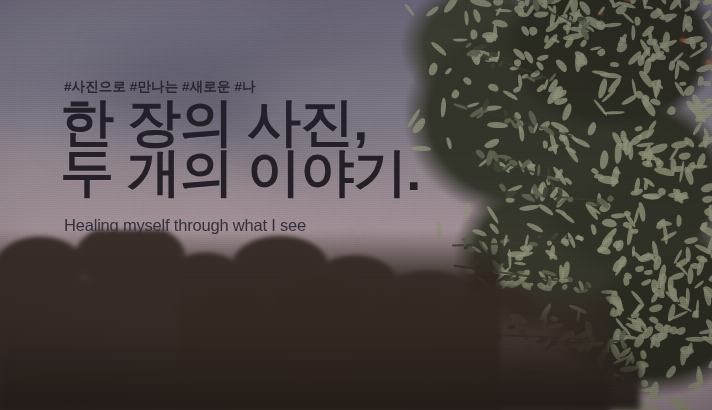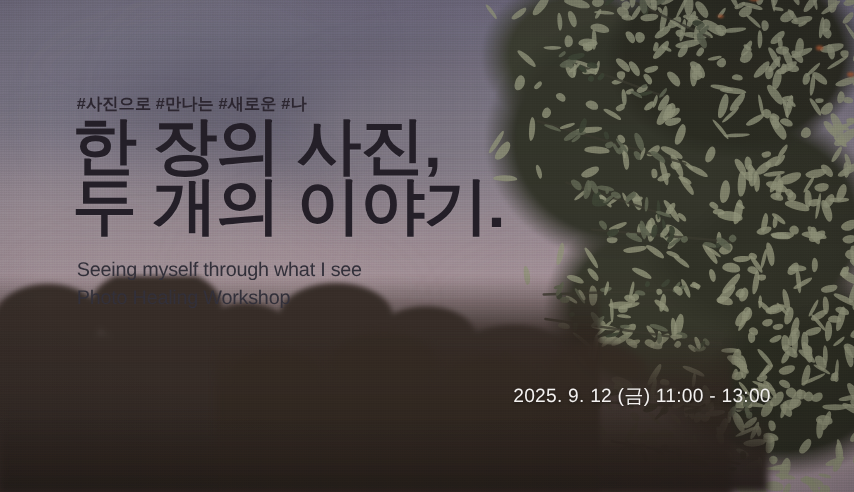--- a/index.html
+++ b/index.html
@@ -934,19 +934,17 @@
   <div class="grain"></div>
 
   <div class="tx" id="title-block">
     <div class="title-line">한 장의 사진,</div>
     <div class="title-line">두 개의 이야기.</div>
   </div>
 
   <div class="tx" id="hashtags">#사진으로 #만나는 #새로운 #나</div>
 
   <div class="tx" id="subtitle-block">
-    <div>Seeing myself through what I see</div>
-    <div>Photo Healing Workshop</div>
+    <div>Healing myself through what I see</div>
   </div>
 
 
-  <div class="tx" id="workshop-date">2025. 9. 12 (금) 11:00 - 13:00</div>
 </div>
 
 </body></html>

